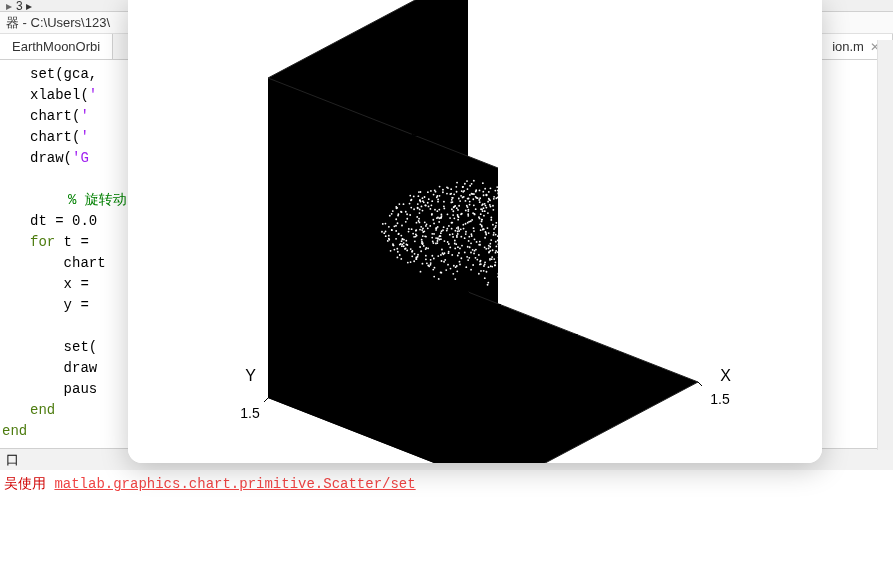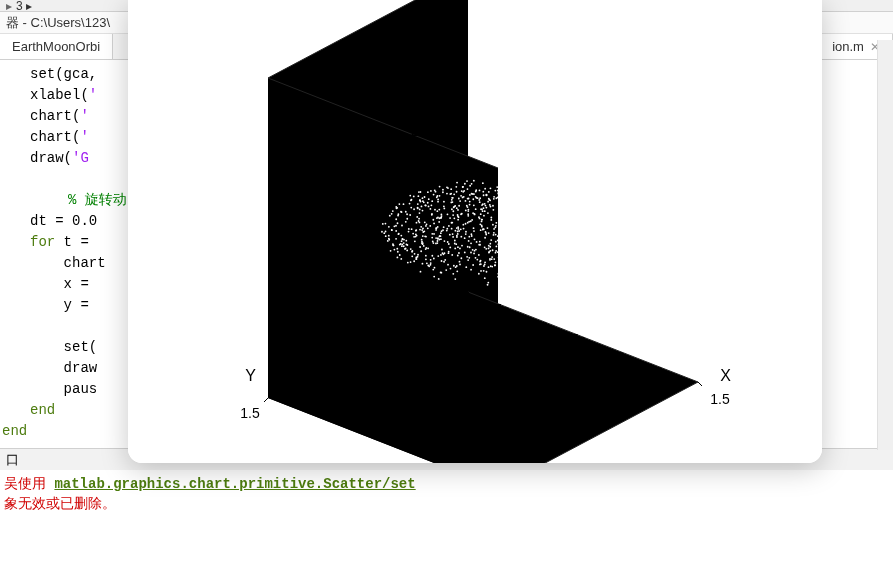--- a/index.html
+++ b/index.html
@@ -78,21 +78,21 @@
     font-size: 13px;
   }
   .cmdpanel {
     font-family: Consolas, "Courier New", monospace;
     font-size: 14px;
     line-height: 20px;
     padding: 4px 0 0 4px;
     background: #fff;
   }
   .errline { color: #d00000; }
-  .errlink { color: #4d7c0f; text-decoration: underline; font-weight: bold; cursor: pointer; }
+  .errlink { color: #ef4444; text-decoration: underline; font-weight: normal; cursor: pointer; }
   
   .figure {
     position: absolute;
     top: 0;
     left: 128px;
     width: 694px;
     height: 463px;
     background: #fff;
     border-radius: 0 0 14px 14px;
     box-shadow: 0 6px 28px rgba(0,0,0,0.22);
@@ -153,21 +153,20 @@
 
 <div class="right-scrollbar"></div>
 
 <div class="cmdpanel-title">
   <span>口</span>
 </div>
 <div class="cmdpanel">
   <div class="errline">
     <span>吴使用 </span><span class="errlink">matlab.graphics.chart.primitive.Scatter/set</span>
   </div>
-  <div class="errline">象无效或已删除。</div>
 </div>
 
 <div class="figure">
   <svg id="plot3d" width="694" height="463">
       <rect width="694" height="463" fill="#fff"></rect>
       <polygon points="340,292 570,382 370,488 140,398" fill="#000"></polygon>
       <polygon points="140,398 370,488 370,168 140,78" fill="#000"></polygon>
       <polygon points="340,292 140,398 140,78 340,-28" fill="#000"></polygon>
       <line x1="340" y1="292" x2="570" y2="382" stroke="#222" stroke-width="1"></line>
       <line x1="570" y1="382" x2="370" y2="488" stroke="#222" stroke-width="1"></line>

